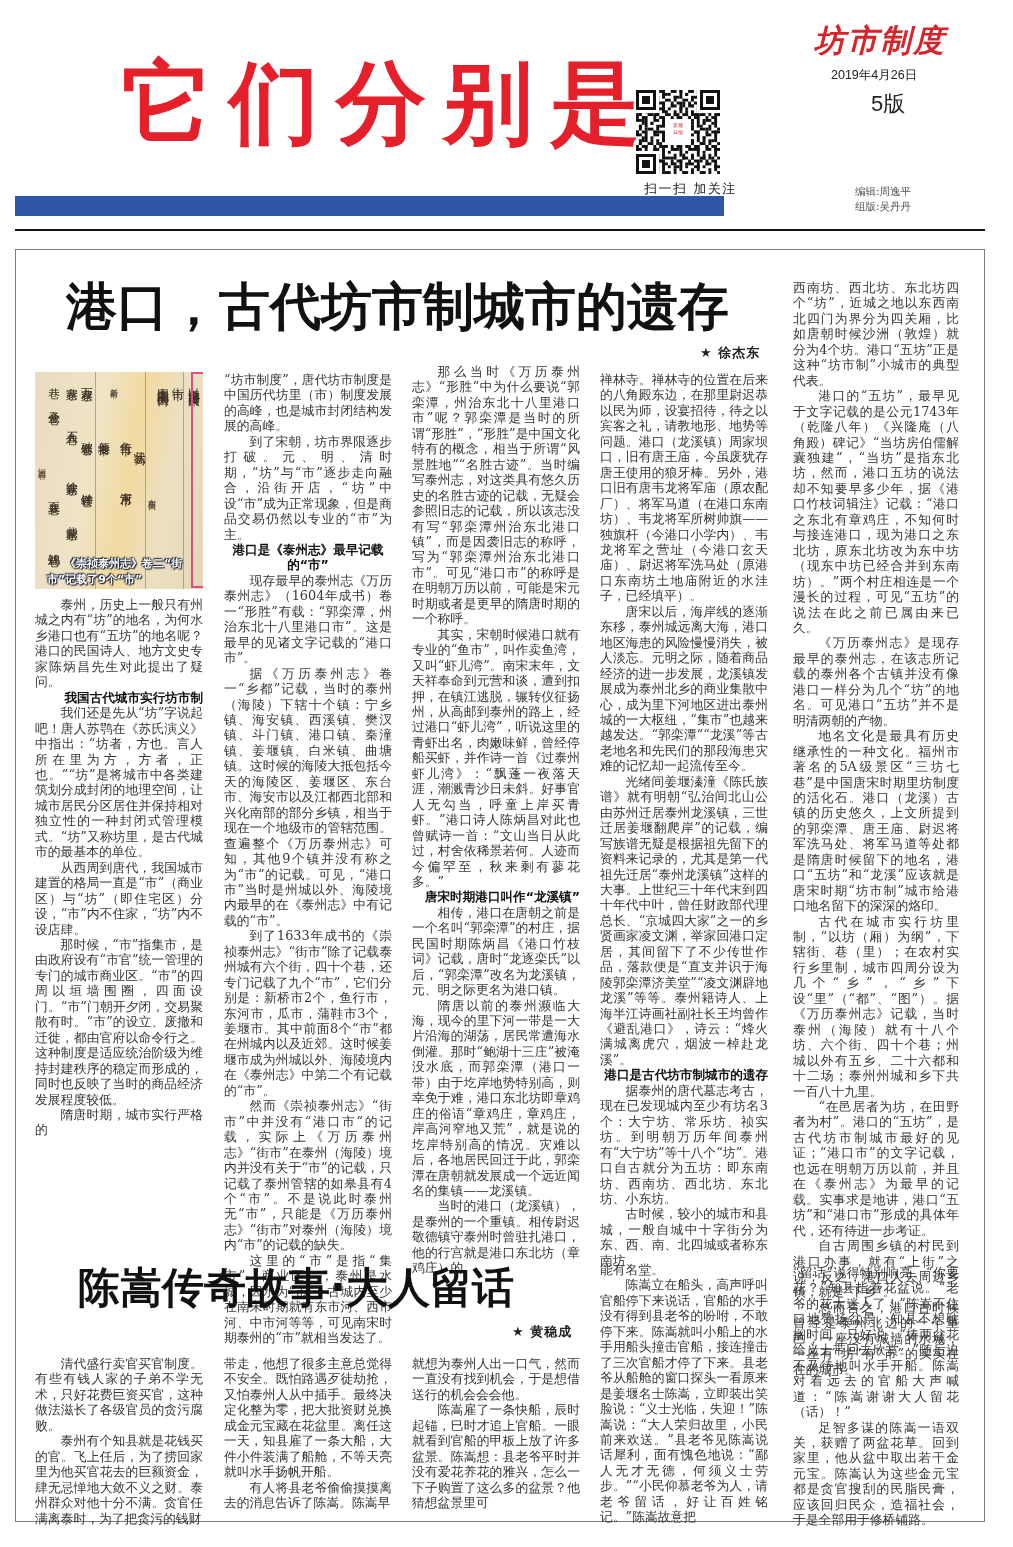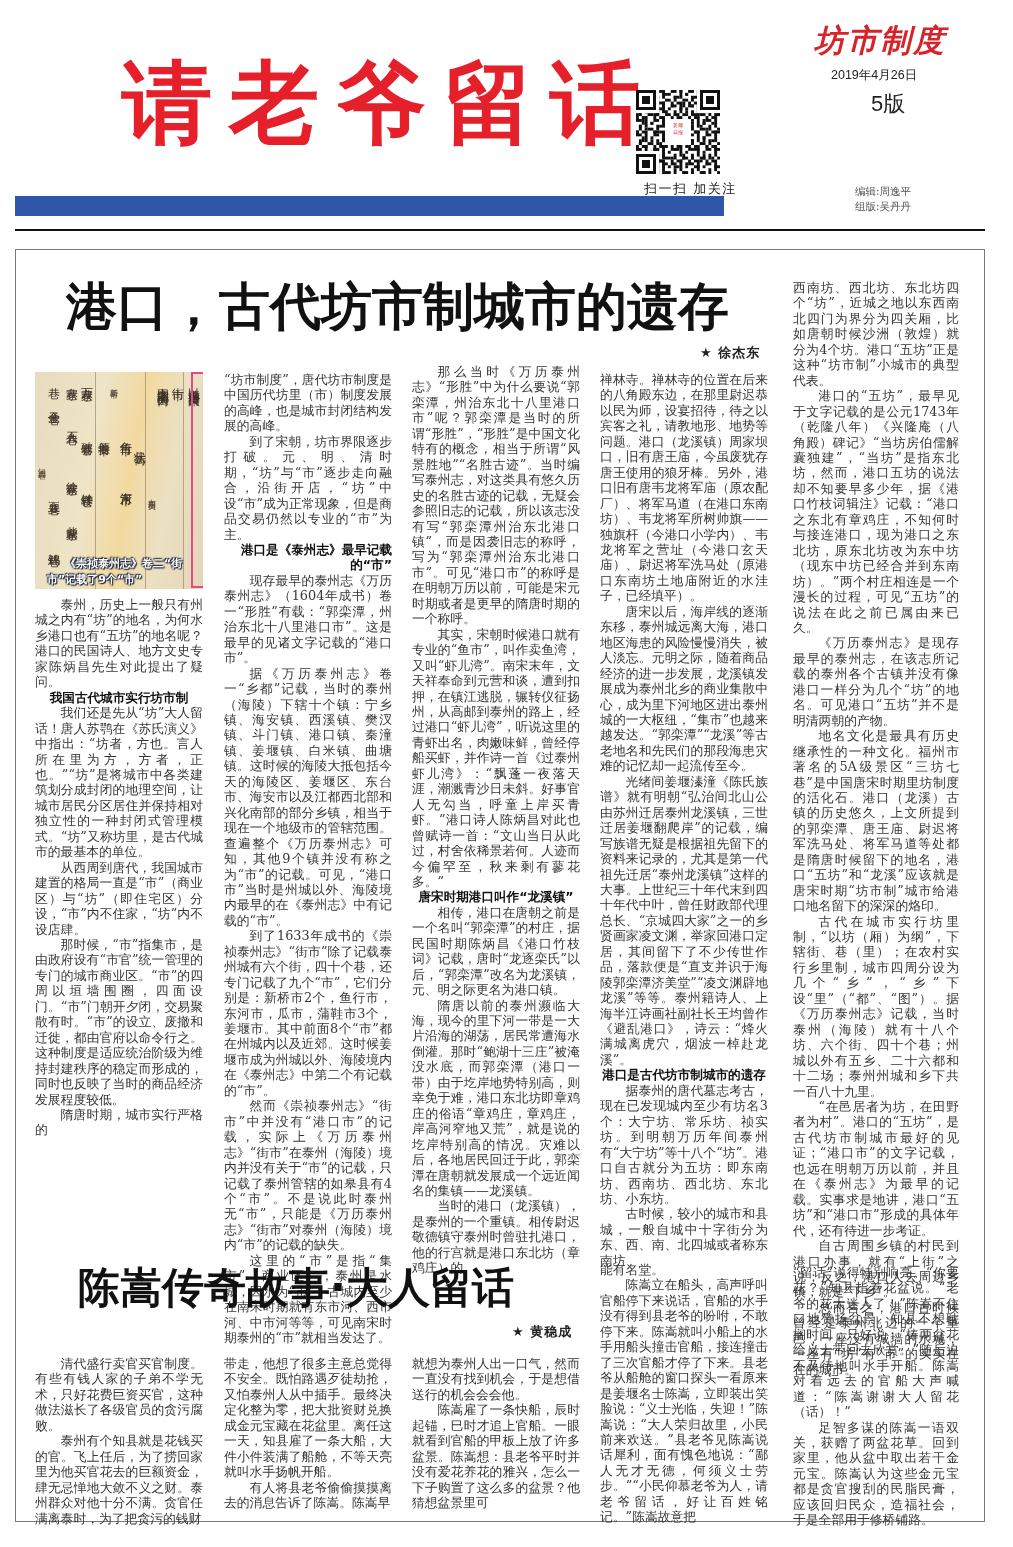--- a/index.html
+++ b/index.html
@@ -25,41 +25,41 @@
   .title1 { left:66px; top:274px; font-family:"DejaVu Serif", serif; font-weight:bold; font-size:51px;
             line-height:64px; color:#111; white-space:nowrap; }
   .byline { font-family:"DejaVu Sans", sans-serif; font-weight:bold; font-size:13px; color:#222; white-space:nowrap; letter-spacing:1px; }
   .title2 { left:78px; top:1262px; font-family:"DejaVu Sans", sans-serif; font-weight:bold; font-size:42px;
             line-height:52px; color:#111; white-space:nowrap; }
 
   .col { position:absolute; width:168px; font-size:12.8px; line-height:15.45px; text-align:justify; color:#353535; }
   .col p { margin:0; text-indent:2em; }
   .col p.cont { text-indent:0; }
   .col .subhead { margin:0; font-family:"DejaVu Sans", sans-serif; font-weight:bold; font-size:12.6px;
-                  line-height:15.45px; color:#111; text-align:center; text-indent:0; }
+                  line-height:15.45px; color:#111; text-align:right; text-indent:0; }
 
   
   .book-img { left:35px; top:372px; width:168px; height:217px; overflow:hidden;
               background:linear-gradient(100deg,#e8dcc0 0%,#efe4c6 35%,#f2d9a0 55%,#ece0c3 75%,#e3d6b8 100%); }
   .book-img .strip { position:absolute; top:6px; writing-mode:vertical-rl; font-size:12px; line-height:14px;
                      color:#3d3326; letter-spacing:1px; white-space:nowrap; }
   .book-img .strip.small { font-size:8px; line-height:9px; color:#5b4f3e; }
   .book-img .rule-v { position:absolute; top:0; width:1px; height:217px; background:#8c7d62; opacity:.6; }
   .book-img .pink-box { position:absolute; left:156px; top:0px; width:40px; height:216px; box-sizing:border-box;
                         border:2.5px solid #e04c86; }
   .book-img .cap { position:absolute; font-family:"DejaVu Sans", sans-serif; font-weight:bold; font-size:11px;
                    color:#ffffff; white-space:nowrap;
                    text-shadow:0 0 2px #1b2438, 0 0 2px #1b2438, 1px 1px 1px #1b2438, -1px -1px 1px #1b2438; }
 </style>
 </head>
 <body>
 
 <div class="page">
 
-  <div class="abs section-title" style="color:#e5202a;">请老爷留话</div>
+  <div class="abs section-title" style="color:#e5202a;">它们分别是</div>
 
   <svg class="abs qr" viewBox="0 0 29 29" shape-rendering="crispEdges">
     <defs>
       <pattern id="qrp" x="0" y="0" width="6" height="5" patternUnits="userSpaceOnUse">
         <rect x="0" y="0" width="2" height="1" fill="#111"></rect>
         <rect x="3" y="0" width="1" height="2" fill="#111"></rect>
         <rect x="5" y="1" width="1" height="1" fill="#111"></rect>
         <rect x="1" y="2" width="1" height="2" fill="#111"></rect>
         <rect x="3" y="2" width="1" height="1" fill="#111"></rect>
         <rect x="4" y="3" width="2" height="1" fill="#111"></rect>
@@ -141,30 +141,30 @@
     <div class="strip" style="left:12px;top:120px;">五叟巷</div>
     <div class="strip" style="left:12px;top:172px;">锦鸡巷</div>
     <div class="pink-box" style="left:156px;"></div>
     <div class="cap" style="left:30px;top:184px;">《崇祯泰州志》卷二“街</div>
     <div class="cap" style="left:12px;top:200px;">市”记载了9个“市”</div>
   </div>
 
   <div class="col" style="left:35px;top:597px;">
     <p>泰州，历史上一般只有州城之内有“坊”的地名，为何水乡港口也有“五坊”的地名呢？港口的民国诗人、地方文史专家陈炳昌先生对此提出了疑问。</p>
     <h4 class="subhead">我国古代城市实行坊市制</h4>
-    <p>我们还是先从“坊”大人留话！唐人苏鹗在《苏氏演义》中指出：“坊者，方也。言人所在里为方，方者，正也。”“坊”是将城市中各类建筑划分成封闭的地理空间，让城市居民分区居住并保持相对独立性的一种封闭式管理模式。“坊”又称坊里，是古代城市的最基本的单位。</p>
+    <p>我们还是先从“坊”字说起吧！唐人苏鹗在《苏氏演义》中指出：“坊者，方也。言人所在里为方，方者，正也。”“坊”是将城市中各类建筑划分成封闭的地理空间，让城市居民分区居住并保持相对独立性的一种封闭式管理模式。“坊”又称坊里，是古代城市的最基本的单位。</p>
     <p>从西周到唐代，我国城市建置的格局一直是“市”（商业区）与“坊”（即住宅区）分设，“市”内不住家，“坊”内不设店肆。</p>
     <p>那时候，“市”指集市，是由政府设有“市官”统一管理的专门的城市商业区。“市”的四周以垣墙围圈，四面设门。“市”门朝开夕闭，交易聚散有时。“市”的设立、废撤和迁徙，都由官府以命令行之。这种制度是适应统治阶级为维持封建秩序的稳定而形成的，同时也反映了当时的商品经济发展程度较低。</p>
     <p>隋唐时期，城市实行严格的</p>
   </div>
 
   <div class="col" style="left:224px;top:372px;">
     <p class="cont">“坊市制度”，唐代坊市制度是中国历代坊里（市）制度发展的高峰，也是城市封闭结构发展的高峰。</p>
     <p>到了宋朝，坊市界限逐步打破。元、明、清时期，“坊”与“市”逐步走向融合，沿街开店，“坊”中设“市”成为正常现象，但是商品交易仍然以专业的“市”为主。</p>
-    <h4 class="subhead" style="text-align:right;">港口是《泰州志》最早记载的“市”</h4>
+    <h4 class="subhead" style="text-align:center;">港口是《泰州志》最早记载的“市”</h4>
     <p>现存最早的泰州志《万历泰州志》（1604年成书）卷一“形胜”有载：“郭栾潭，州治东北十八里港口市”。这是最早的见诸文字记载的“港口市”。</p>
     <p>据《万历泰州志》卷一“乡都”记载，当时的泰州（海陵）下辖十个镇：宁乡镇、海安镇、西溪镇、樊汊镇、斗门镇、港口镇、秦潼镇、姜堰镇、白米镇、曲塘镇。这时候的海陵大抵包括今天的海陵区、姜堰区、东台市、海安市以及江都西北部和兴化南部的部分乡镇，相当于现在一个地级市的管辖范围。查遍整个《万历泰州志》可知，其他9个镇并没有称之为“市”的记载。可见，“港口市”当时是州城以外、海陵境内最早的在《泰州志》中有记载的“市”。</p>
     <p>到了1633年成书的《崇祯泰州志》“街市”除了记载泰州城有六个街，四十个巷，还专门记载了九个“市”，它们分别是：新桥市2个，鱼行市，东河市，瓜市，蒲鞋市3个，姜堰市。其中前面8个“市”都在州城内以及近郊。这时候姜堰市成为州城以外、海陵境内在《泰州志》中第二个有记载的“市”。</p>
     <p>然而《崇祯泰州志》“街市”中并没有“港口市”的记载，实际上《万历泰州志》“街市”在泰州（海陵）境内并没有关于“市”的记载，只记载了泰州管辖的如皋县有4个“市”。不是说此时泰州无“市”，只能是《万历泰州志》“街市”对泰州（海陵）境内“市”的记载的缺失。</p>
     <p>这里的“市”是指“集市”（商业区），泰州是水城，因水为“市”，古城内至少在南宋时期就有东市河、西市河、中市河等等，可见南宋时期泰州的“市”就相当发达了。</p>
   </div>
 
   <div class="col" style="left:412px;top:364px;">
     <p>那么当时《万历泰州志》“形胜”中为什么要说“郭栾潭，州治东北十八里港口市”呢？郭栾潭是当时的所谓“形胜”，“形胜”是中国文化特有的概念，相当于所谓“风景胜地”“名胜古迹”。当时编写泰州志，对这类具有悠久历史的名胜古迹的记载，无疑会参照旧志的记载，所以该志没有写“郭栾潭州治东北港口镇”，而是因袭旧志的称呼，写为“郭栾潭州治东北港口市”。可见“港口市”的称呼是在明朝万历以前，可能是宋元时期或者是更早的隋唐时期的一个称呼。</p>
     <p>其实，宋朝时候港口就有专业的“鱼市”，叫作卖鱼湾，又叫“虾儿湾”。南宋末年，文天祥奉命到元营和谈，遭到扣押，在镇江逃脱，辗转仪征扬州，从高邮到泰州的路上，经过港口“虾儿湾”，听说这里的青虾出名，肉嫩味鲜，曾经停船买虾，并作诗一首《过泰州虾儿湾》：“飘蓬一夜落天涯，潮溅青沙日未斜。好事官人无勾当，呼童上岸买青虾。”港口诗人陈炳昌对此也曾赋诗一首：“文山当日从此过，村舍依稀景若何。人迹而今偏罕至，秋来剩有蓼花多。”</p>

